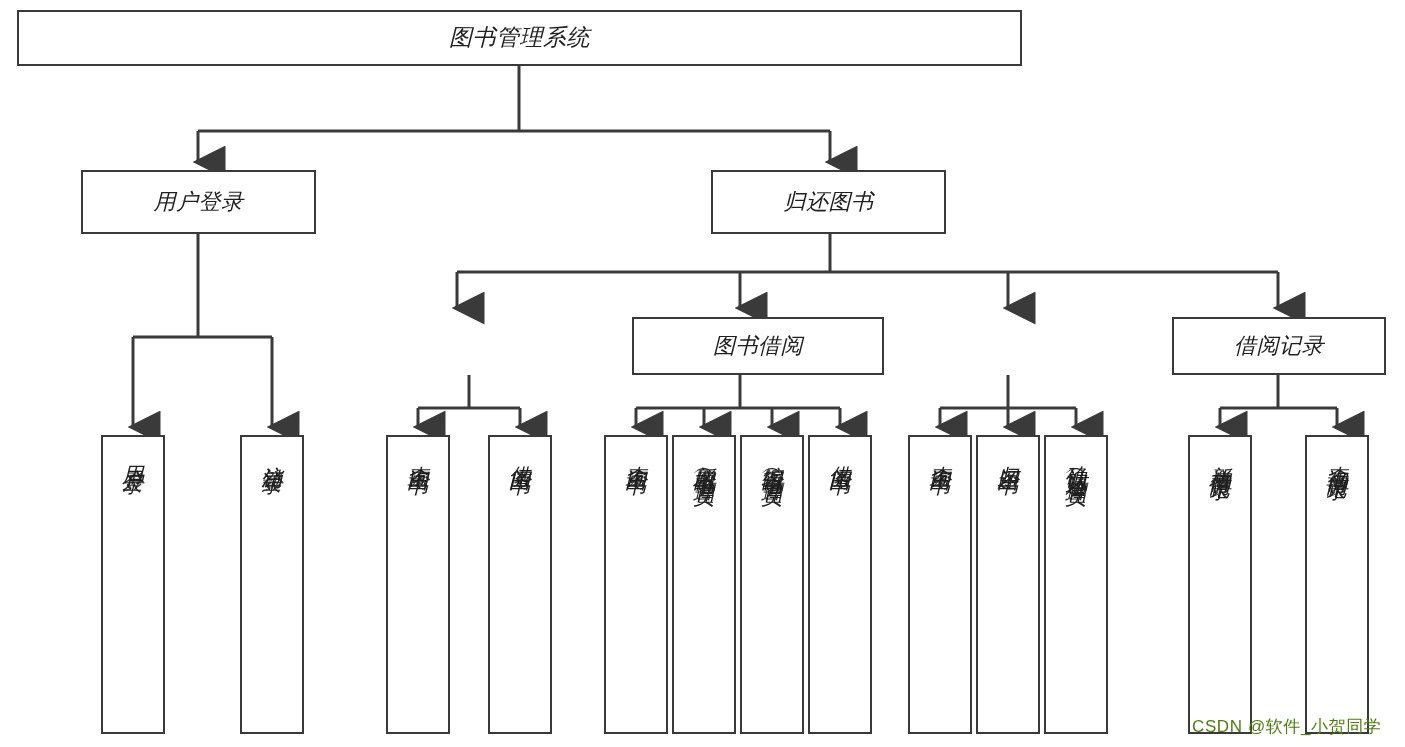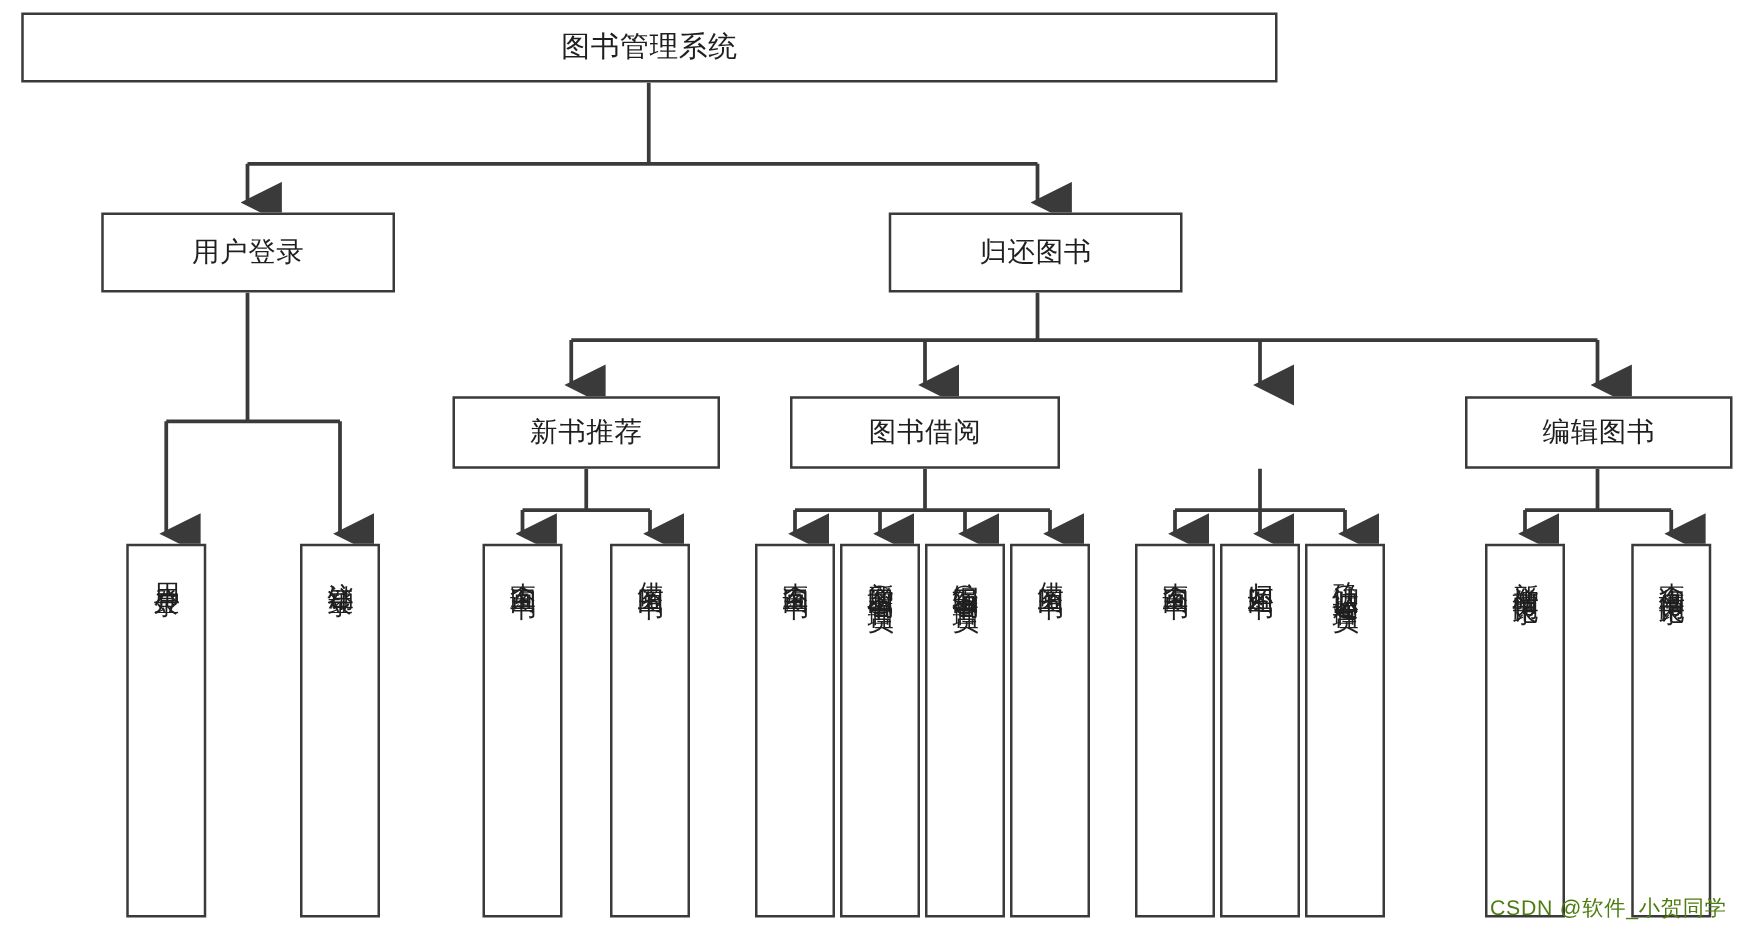--- a/index.html
+++ b/index.html
@@ -31,20 +31,21 @@
     border: 2px solid #3a3a3a;
     display: flex;
     align-items: center;
     justify-content: center;
   }
   .node-label {
     color: #1f1f1f;
     text-align: left;
     line-height: 1.18;
     letter-spacing: 0.5px;
+    font-style: italic;
   }
   .node.horiz .node-label {
     font-size: 22px;
   }
   .node.root .node-label {
     font-size: 23px;
   }
   .node.vert {
     align-items: flex-start;
     padding-top: 12px;
@@ -127,31 +128,28 @@
   </div>
 
   <div class="node horiz" style="left:81px; top:170px; width:235px; height:64px;">
     <span class="node-label">用户登录</span>
   </div>
 
   <div class="node horiz" style="left:711px; top:170px; width:235px; height:64px;">
     <span class="node-label">归还图书</span>
   </div>
 
-  <div class="node horiz" style="left:362px; top:317px; width:214px; height:58px;">
-    <span class="node-label">新书推荐</span>
-  </div>
-
-  <div class="node horiz" style="left:632px; top:317px; width:216px; height:58px;">
+
+  <div class="node horiz" style="left:632px; top:317px; width:252px; height:58px;">
     <span class="node-label">图书借阅</span>
   </div>
 
 
   <div class="node horiz" style="left:1172px; top:317px; width:214px; height:58px;">
-    <span class="node-label">编辑图书</span>
+    <span class="node-label">借阅记录</span>
   </div>
 
   <div class="node vert" style="left:101px; top:435px; width:64px; height:299px;">
     <span class="node-label">用户登录</span>
   </div>
 
   <div class="node vert" style="left:240px; top:435px; width:64px; height:299px;">
     <span class="node-label">注销登录</span>
   </div>
 

